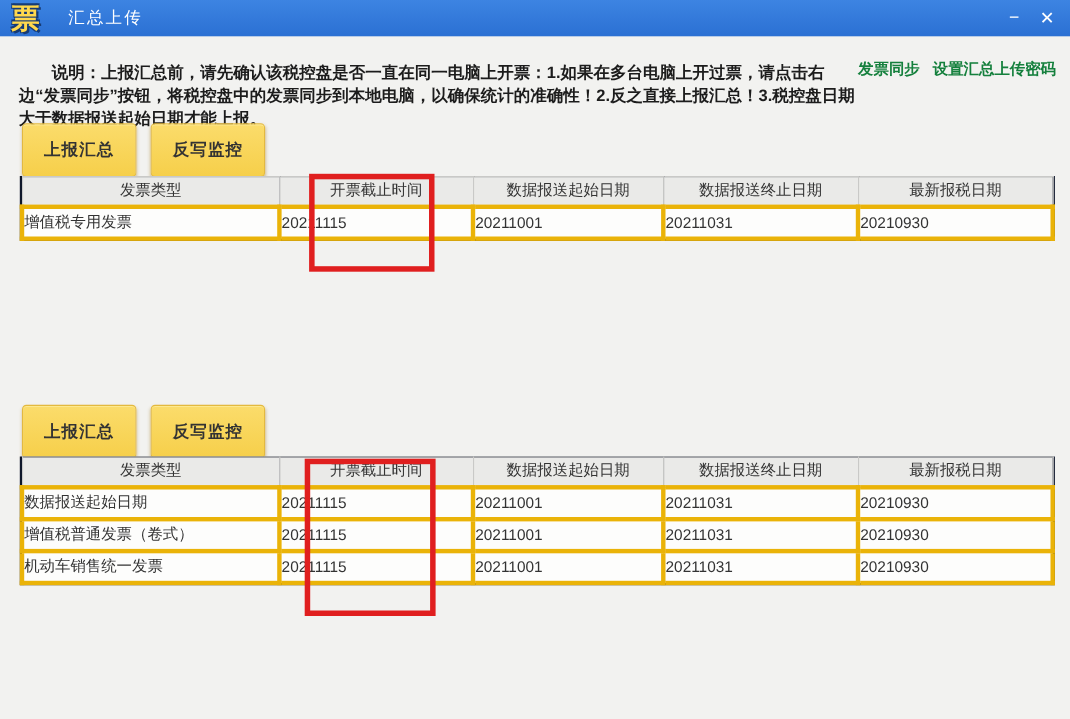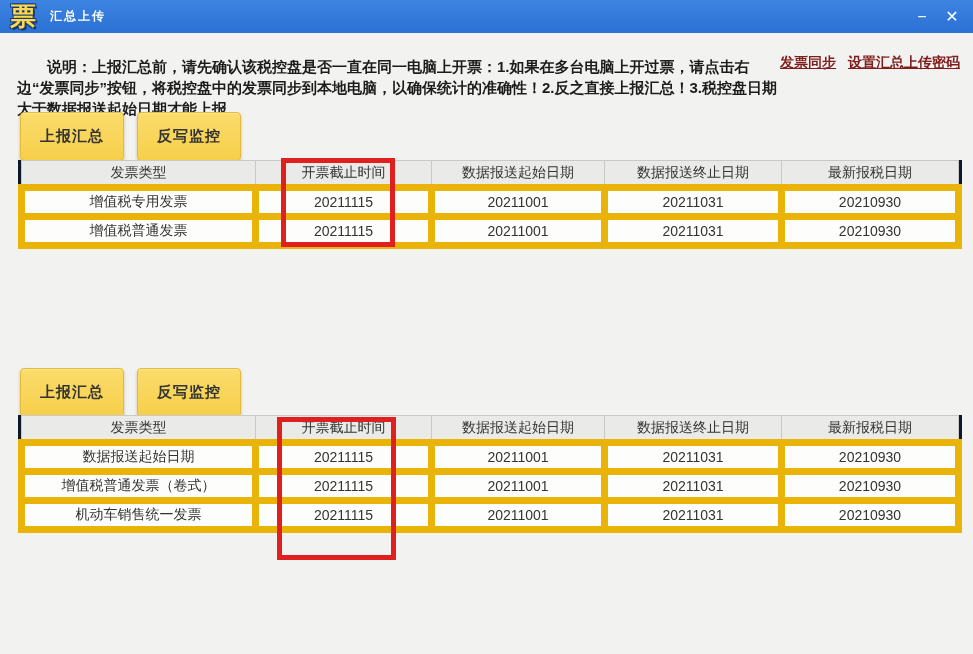--- a/index.html
+++ b/index.html
@@ -18,42 +18,42 @@
     display: flex; align-items: center; padding: 0 6px 0 10px;
   }
   .logo {
     font-size: 26px; font-weight: bold; line-height: 1;
     color: #ffd84d;
     text-shadow: -1px -1px 0 #173b75, 1px -1px 0 #173b75,
                  -1px 1px 0 #173b75, 1px 1px 0 #173b75, 2px 2px 0 #173b75;
     margin-top: -2px;
   }
   .titlebar-title {
-    color: #ffffff; font-size: 12px; font-weight: bold; margin-left: 14px;
+    color: #ffffff; font-size: 15px; font-weight: normal; margin-left: 26px;
     letter-spacing: 2px;
   }
   .win-controls { margin-left: auto; display: flex; align-items: center; }
   .win-btn {
     width: 30px; height: 26px; color: #ffffff; font-size: 16px;
     display: flex; align-items: center; justify-content: center;
     cursor: pointer;
   }
 
   
   .description {
     position: absolute; left: 17px; top: 56px; width: 766px;
     font-size: 15px; line-height: 21px; font-weight: bold; color: #1c1c1c;
     text-indent: 2em;
   }
   .links {
     position: absolute; right: 13px; top: 54px;
     font-size: 14px; font-weight: bold; white-space: nowrap;
   }
   .link {
-    color: #7f1d1d; text-decoration: underline; cursor: pointer; margin-left: 8px;
+    color: #15803d; cursor: pointer; margin-left: 8px;
   }
 
   
   .btn {
     position: absolute; height: 49px; padding: 0 19px;
     background: linear-gradient(180deg, #fbdc6b 0%, #f6cf4a 100%);
     border: 1px solid #e3b93f; border-radius: 4px;
     font-family: inherit; font-size: 15px; font-weight: bold; color: #333333;
     box-shadow: 0 2px 3px rgba(166,124,33,0.45), inset 0 1px 0 #fde88f;
     cursor: pointer; letter-spacing: 1px;
@@ -70,21 +70,21 @@
     background: #0f172a; font-size: 14px; color: #333333;
     border: 1px solid #b9b9b7;
   }
   .table-1 { top: 160px; }
   .table-2 { top: 415px; }
   .data-table th {
     background: #eaeae8; font-weight: normal; height: 27px;
     border: 1px solid #c9c9c7; text-align: center;
   }
   .data-table td {
-    height: 29px; border: 7px solid #eab308; text-align: center;
+    height: 29px; border: 4px solid #eab308; 
     background: #fdfdfc;
   }
   .col-type  { width: 234px; }
   .col-cut   { width: 176px; }
   .col-start { width: 173px; }
   .col-end   { width: 177px; }
   .col-tax   { width: 177px; }
 
   
   .highlight-box {
@@ -134,27 +134,20 @@
         </tr>
       </thead>
       <tbody>
         <tr>
           <td>增值税专用发票</td>
           <td>20211115</td>
           <td>20211001</td>
           <td>20211031</td>
           <td>20210930</td>
         </tr>
-        <tr>
-          <td>增值税普通发票</td>
-          <td>20211115</td>
-          <td>20211001</td>
-          <td>20211031</td>
-          <td>20210930</td>
-        </tr>
       </tbody>
     </table>
   <div class="highlight-box highlight-box-1"></div>
 
   <button class="btn btn-row2-a">上报汇总</button>
   <button class="btn btn-row2-b">反写监控</button>
 
   <table class="data-table table-2" data-table="tables.1">
     <colgroup>
       <col class="col-type">

